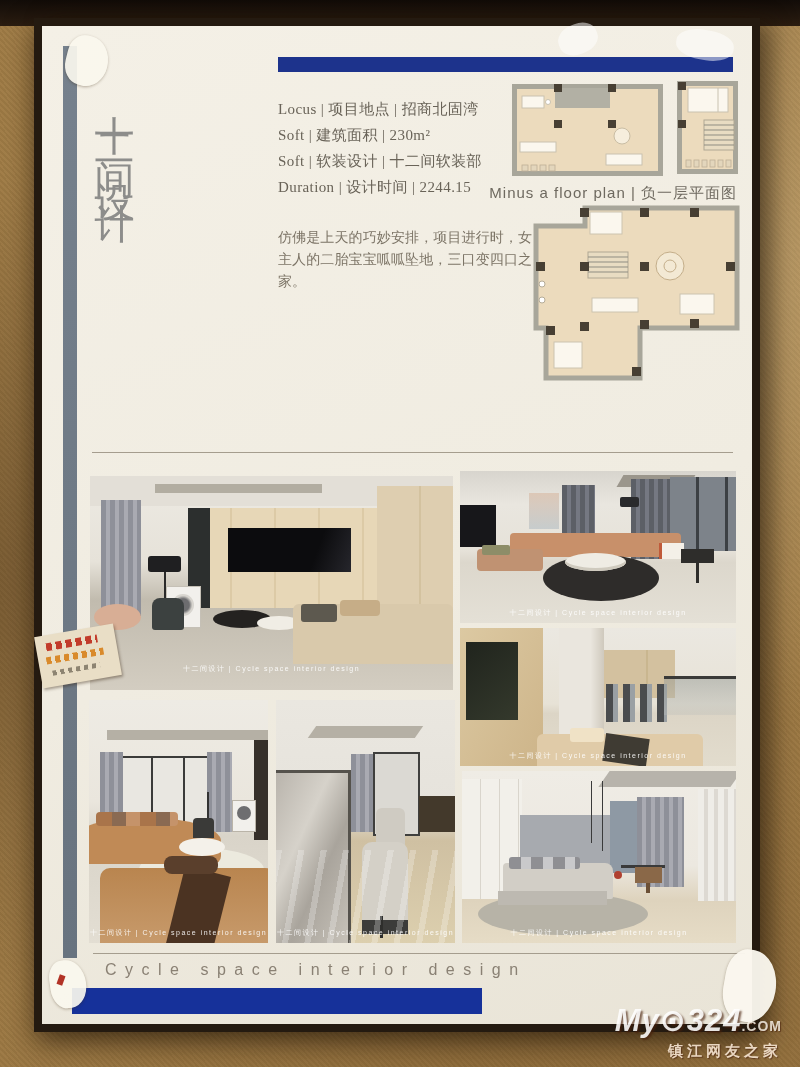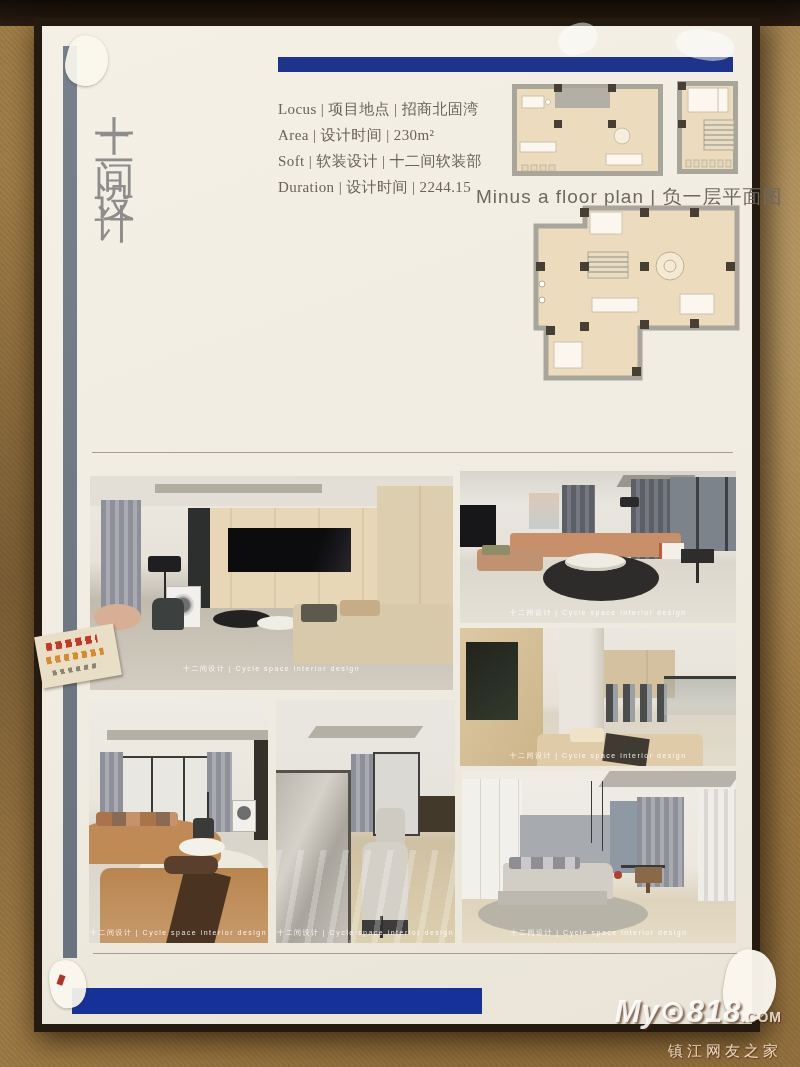--- a/index.html
+++ b/index.html
@@ -21,21 +21,21 @@
   .paper{left:8px;top:8px;width:710px;height:998px;
          background:linear-gradient(160deg,#f4f0e6 0%,#f0ece1 55%,#e9e4d7 100%);}
   
   .slate-bar{left:21px;top:20px;width:14px;height:912px;background:linear-gradient(180deg,#76818d,#68737f);}
   .vtitle{left:46px;top:58px;writing-mode:vertical-rl;text-orientation:upright;
           font-size:40px;letter-spacing:22px;color:#8d8d8b;font-weight:400;}
   .navy-top{left:236px;top:31px;width:455px;height:15px;background:#1d338c;}
   .info{left:236px;top:70px;font-size:15px;line-height:26px;color:#696358;letter-spacing:.4px;white-space:nowrap;font-family:Liberation Serif, serif;}
   .intro{left:236px;top:200px;width:254px;font-size:14px;line-height:22px;color:#7c7466;text-align:justify;}
   .intro p{margin:0;}
-  .fp-caption{font-size:19px;color:#6e695f;letter-spacing:1px;text-align:center;white-space:nowrap;}
+  .fp-caption{font-size:15px;color:#6e695f;letter-spacing:1px;text-align:right;white-space:nowrap;}
   
   .concept-head{left:53px;top:396px;font-size:17px;letter-spacing:5px;color:#7b7367;white-space:nowrap;}
   .rule{height:1px;background:#a59d8e;}
   .bottom-head{left:63px;top:935px;font-size:16px;letter-spacing:8.5px;color:#8a8174;white-space:nowrap;}
   .navy-bottom{left:30px;top:962px;width:410px;height:26px;background:#16319a;}
   
   .ph{position:absolute;overflow:hidden;background:#e7e3da;}
   .wm{position:absolute;left:0;right:0;bottom:5px;text-align:center;font-size:7px;
       color:rgba(255,255,255,.88);letter-spacing:1.5px;white-space:nowrap;}
   .curt{background:repeating-linear-gradient(90deg,#8e9099 0 5px,#a9aab2 5px 9px);}
@@ -43,44 +43,45 @@
   .wood{background:repeating-linear-gradient(90deg,#e7d7b7 0 42px,#dccaa6 42px 44px);}
   
   .tape{background:rgba(250,247,238,.92);border-radius:40% 55% 50% 45%;box-shadow:0 1px 3px rgba(60,40,15,.35);}
   .tape-ghost{background:rgba(255,255,255,.5);border-radius:45%;}
   
   .sitewm{right:18px;bottom:6px;text-align:right;color:rgba(255,255,255,.88);}
   .sitewm .big{font-size:31px;font-weight:bold;font-style:italic;letter-spacing:1px;
                text-shadow:2px 2px 2px rgba(70,30,10,.65);}
   .sitewm .suf{font-size:14px;font-weight:bold;letter-spacing:1px;color:rgba(255,250,240,.8);
                text-shadow:1px 1px 1px rgba(70,30,10,.6);}
-  .sitewm .sub{font-size:15px;font-weight:normal;letter-spacing:4px;margin-top:12px;color:rgba(255,238,220,.85);
+  .sitewm .sub{font-size:15px;font-weight:bold;letter-spacing:4px;margin-top:3px;color:rgba(255,238,220,.85);
                text-shadow:1px 1px 1px rgba(70,30,10,.6);}
 </style>
 </head>
 <body>
 
 <div class="abs wall-top"></div>
 
 <div class="abs poster">
   <div class="abs paper">
 
     <div class="abs slate-bar"></div>
     <div class="abs vtitle">十二间设计</div>
 
     <div class="abs navy-top"></div>
 
     <div class="abs info">
       <div>Locus | 项目地点 | 招商北固湾</div>
-      <div>Area | 设计时间 | 230m²</div>
+      <div>Soft | 建筑面积 | 230m²</div>
       <div>Soft  | 软装设计 | 十二间软装部</div>
       <div>Duration  | 设计时间 | 2244.15</div>
     </div>
 
     <div class="abs intro">
+      <p>仿佛是上天的巧妙安排，项目进行时，女主人的二胎宝宝呱呱坠地，三口变四口之家。</p>
     </div>
 
     <svg class="abs" style="left:468px;top:54px;" width="230" height="98" viewBox="0 0 230 98">
       <rect x="4.5" y="6.5" width="146" height="87" fill="#ecdbbd" stroke="#a8a69a" stroke-width="5"></rect>
       <rect x="45" y="8" width="55" height="20" fill="#b2b0a4"></rect>
       <rect x="44" y="4" width="8" height="8" fill="#473f33"></rect>
         <rect x="98" y="4" width="8" height="8" fill="#473f33"></rect>
       <rect x="44" y="40" width="8" height="8" fill="#473f33"></rect>
         <rect x="98" y="40" width="8" height="8" fill="#473f33"></rect>
       <rect x="12" y="16" width="22" height="12" fill="#fbf7ee" stroke="#c9c2b0" stroke-width="1"></rect>
@@ -254,32 +255,33 @@
       <div class="abs" style="left:15%;top:92px;width:40%;height:36px;background:#d2cec6;border-radius:4px 8px 2px 2px;"></div>
       <div class="abs" style="left:17%;top:86px;width:26%;height:12px;background:repeating-linear-gradient(90deg,#8f8f93 0 12px,#c9c9cb 12px 22px);border-radius:3px;"></div>
       <div class="abs" style="left:13%;top:120px;width:40%;height:14px;background:#bdb9b1;"></div>
       <div class="abs" style="left:58%;top:94px;width:16%;height:3px;background:#3a3a3a;"></div>
       <div class="abs" style="left:63%;top:96px;width:10%;height:26px;background:linear-gradient(180deg,#8a6848 60%,transparent 60%),linear-gradient(90deg,transparent 40%,#6b4f35 40% 55%,transparent 55%);"></div>
       <div class="abs" style="left:55.5%;top:100px;width:8px;height:8px;background:#b04030;border-radius:50%;"></div>
       <div class="wm">十二间设计 | Cycle space interior design</div>
     </div>
 
     <div class="abs rule" style="left:51px;top:927px;width:652px;"></div>
+    <div class="abs bottom-head">Cycle space interior design</div>
     <div class="abs navy-bottom"></div>
   </div>
 </div>
 
 <div class="abs tape" style="left:66px;top:36px;width:42px;height:50px;transform:rotate(14deg);"></div>
 <div class="abs tape-ghost" style="left:558px;top:24px;width:40px;height:30px;transform:rotate(-22deg);"></div>
 <div class="abs tape-ghost" style="left:676px;top:30px;width:58px;height:30px;transform:rotate(9deg);"></div>
 <div class="abs tape" style="left:724px;top:950px;width:52px;height:72px;transform:rotate(10deg);background:rgba(250,247,238,.96);"></div>
 <div class="abs tape" style="left:50px;top:960px;width:36px;height:48px;transform:rotate(-8deg);"></div>
 <div class="abs" style="left:58px;top:975px;width:6px;height:10px;background:#b23326;transform:rotate(20deg);"></div>
 <div class="abs" style="left:38px;top:630px;width:80px;height:52px;background:#e9dec6;transform:rotate(-10deg);box-shadow:1px 2px 3px rgba(50,30,10,.4);">
   <div class="abs" style="left:10px;top:8px;width:52px;height:8px;background:repeating-linear-gradient(90deg,#c23b2a 0 6px,transparent 6px 10px);"></div>
   <div class="abs" style="left:8px;top:22px;width:58px;height:7px;background:repeating-linear-gradient(90deg,#d98a2b 0 5px,transparent 5px 9px);"></div>
   <div class="abs" style="left:12px;top:36px;width:48px;height:5px;background:repeating-linear-gradient(90deg,#8d8472 0 4px,transparent 4px 8px);"></div>
 </div>
 
 <div class="abs sitewm">
-  <span class="big">My⊙818</span><span class="suf">.COM</span>
+  <span class="big">My⊙324</span><span class="suf">.COM</span>
   <div class="sub">镇江网友之家</div>
 </div>
 
 </body></html>

